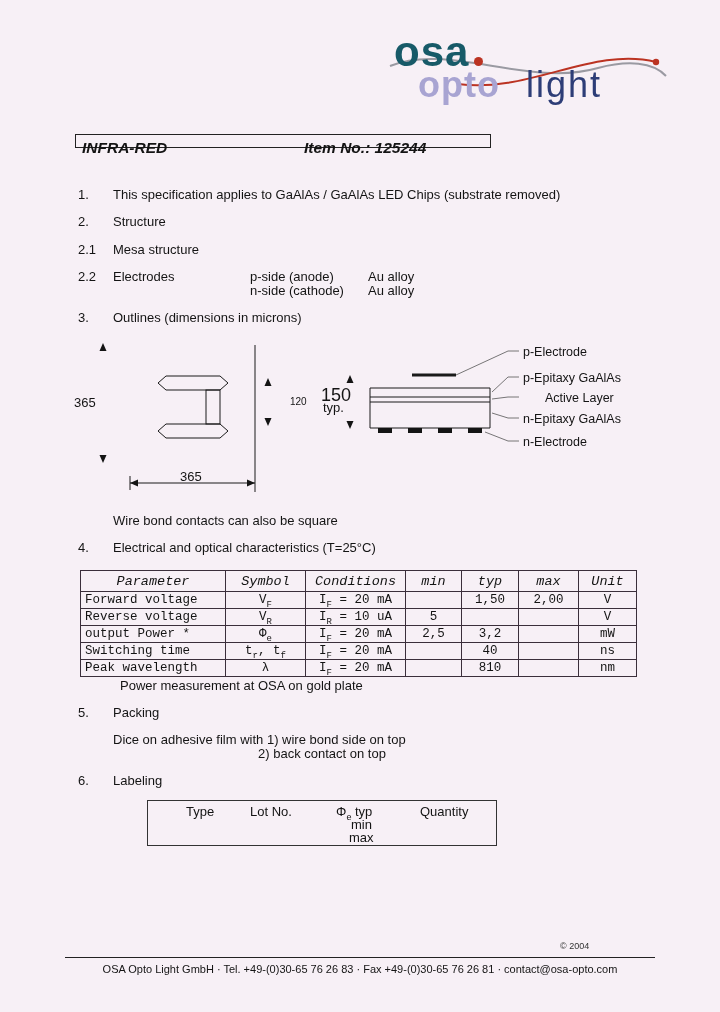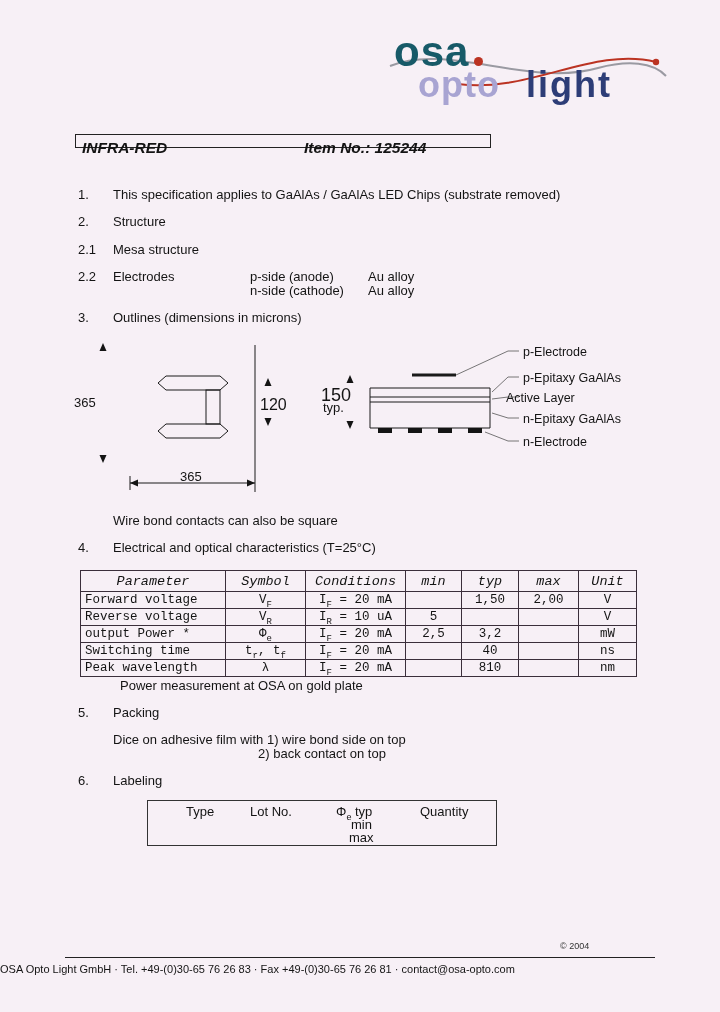--- a/index.html
+++ b/index.html
@@ -8,41 +8,41 @@
 body{background:#f7f0f6;font-family:"Liberation Sans","DejaVu Sans",sans-serif;color:var(--c-ink);position:relative;overflow:hidden;}
 .abs{position:absolute;}
 .txt{font-size:13px;line-height:1.15;white-space:nowrap;}
 sub{font-size:9px;line-height:0;}
 
 .logo{position:absolute;left:388px;top:34px;width:280px;height:82px;}
 .logo svg{position:absolute;left:0;top:0;}
 .logo .osa{position:absolute;left:6px;top:-6px;font-size:42px;font-weight:bold;color:var(--c-osa);letter-spacing:1px;}
 .logo .dot{position:absolute;left:86px;top:23px;width:9px;height:9px;border-radius:50%;background:var(--c-red);}
 .logo .opto{position:absolute;left:30px;top:30px;font-size:36px;font-weight:bold;color:var(--c-opto);letter-spacing:1px;}
-.logo .light{position:absolute;left:138px;top:30px;font-size:36px;font-weight:bold;color:var(--c-light);letter-spacing:2px;}
+.logo .light{position:absolute;left:138px;top:30px;font-size:36px;font-weight:normal;color:var(--c-light);letter-spacing:2px;}
 
 .titlebox{position:absolute;left:75px;top:134px;width:416px;height:14px;border:1px solid #222;font-style:italic;}
 .titlebox .product{position:absolute;left:6px;top:4px;font-size:15.5px;font-weight:bold;white-space:nowrap;}
 .titlebox .itemno{position:absolute;left:228px;top:4px;font-size:15.5px;font-weight:bold;white-space:nowrap;}
 
 .diagram{position:absolute;left:60px;top:335px;width:600px;height:180px;}
 .diagram .lbl{position:absolute;font-size:12.5px;white-space:nowrap;}
 
 table.chars{position:absolute;left:80px;top:570px;width:556px;border-collapse:collapse;table-layout:fixed;font-family:Liberation Mono, monospace;}
 .chars th,.chars td{border:1px solid #3b2f3b;font-size:12.5px;padding:0 4px;text-align:center;white-space:nowrap;overflow:hidden;}
 .chars th{font-style:italic;font-weight:normal;font-size:13.5px;height:21px;}
 .chars td{height:17px;}
 .chars td.pl{text-align:left;}
 
 .labelbox{position:absolute;left:108px;top:800px;width:350px;height:46px;border:1px solid #333;margin-left:39px;}
 .labelbox span{white-space:nowrap;}
 
 .copyright{position:absolute;left:560px;top:941px;width:95px;text-align:left;font-size:9px;color:#333;}
 .footline{position:absolute;left:65px;top:957px;width:590px;height:0;border-top:1px solid #222;}
-.footer{position:absolute;left:0;top:963px;width:720px;font-size:11px;white-space:nowrap;}
+.footer{position:absolute;left:0;top:963px;width:720px;text-align:center;font-size:11px;white-space:nowrap;}
 </style>
 </head>
 <body>
 
 <div class="page">
 
   <div class="logo">
     <svg width="280" height="82" viewBox="0 0 280 82">
       <path d="M2,32 C60,8 140,54 210,34 C240,26 265,28 278,42" fill="none" stroke="#9a9aa2" stroke-width="2"></path>
       <path d="M70,50 C140,60 205,12 268,28" fill="none" style="stroke:var(--c-red)" stroke-width="2"></path>
@@ -111,27 +111,27 @@
       </g>
       <g stroke="#555" stroke-width="0.8" fill="none">
         <polyline points="396,40 448,16 459,16"></polyline>
         <polyline points="432,57 448,42 459,42"></polyline>
         <polyline points="432,64 448,62 459,62"></polyline>
         <polyline points="432,78 448,83 459,83"></polyline>
         <polyline points="425,97 448,106 459,106"></polyline>
       </g>
     </svg>
     <span class="lbl" style="left:14px;top:60px;font-size:13px">365</span>
-    <span class="lbl" style="left:200px;top:61px;font-size:16px">120</span>
+    <span class="lbl" style="left:230px;top:61px;font-size:10px">120</span>
     <span class="lbl" style="left:261px;top:50px;font-size:18px">150</span>
     <span class="lbl" style="left:263px;top:65px;font-size:13px">typ.</span>
     <span class="lbl" style="left:120px;top:134px;font-size:13px">365</span>
     <span class="lbl" style="left:463px;top:10px">p-Electrode</span>
     <span class="lbl" style="left:463px;top:36px">p-Epitaxy GaAlAs</span>
-    <span class="lbl" style="left:446px;top:56px">Active Layer</span>
+    <span class="lbl" style="left:485px;top:56px">Active Layer</span>
     <span class="lbl" style="left:463px;top:77px">n-Epitaxy GaAlAs</span>
     <span class="lbl" style="left:463px;top:100px">n-Electrode</span>
   </div>
 
   <div class="abs txt" style="left:113px;top:514px">Wire bond contacts can also be square</div>
 
   <div class="abs txt" style="left:78px;top:541px">4.</div>
   <div class="abs txt" style="left:113px;top:541px">Electrical and optical characteristics (T=25°C)</div>
 
   <table class="chars">

